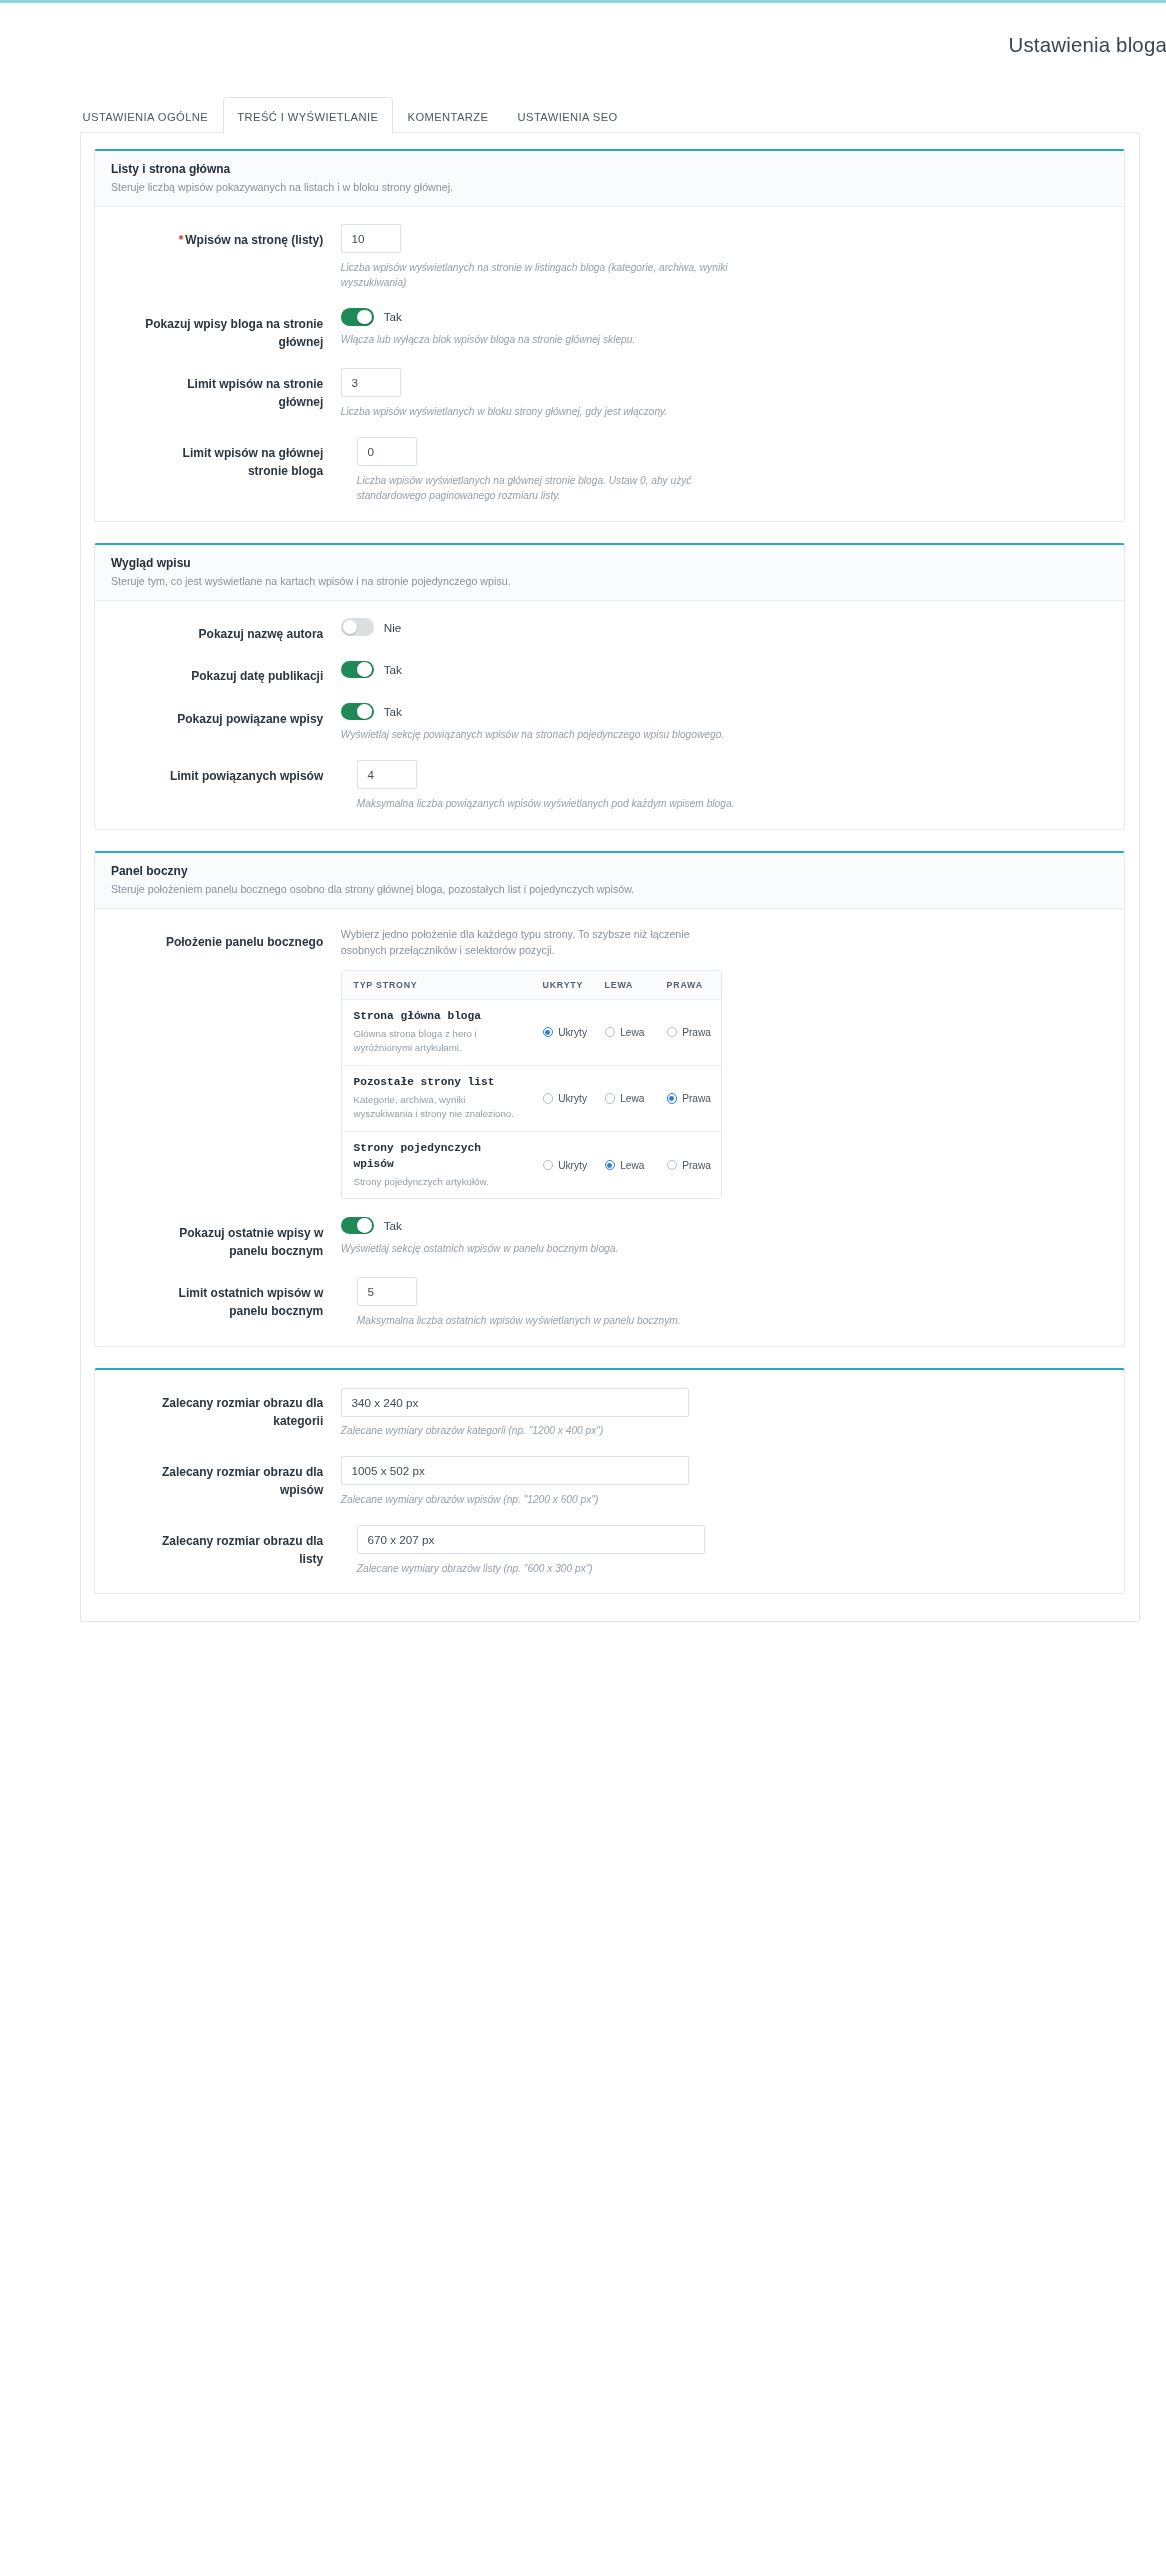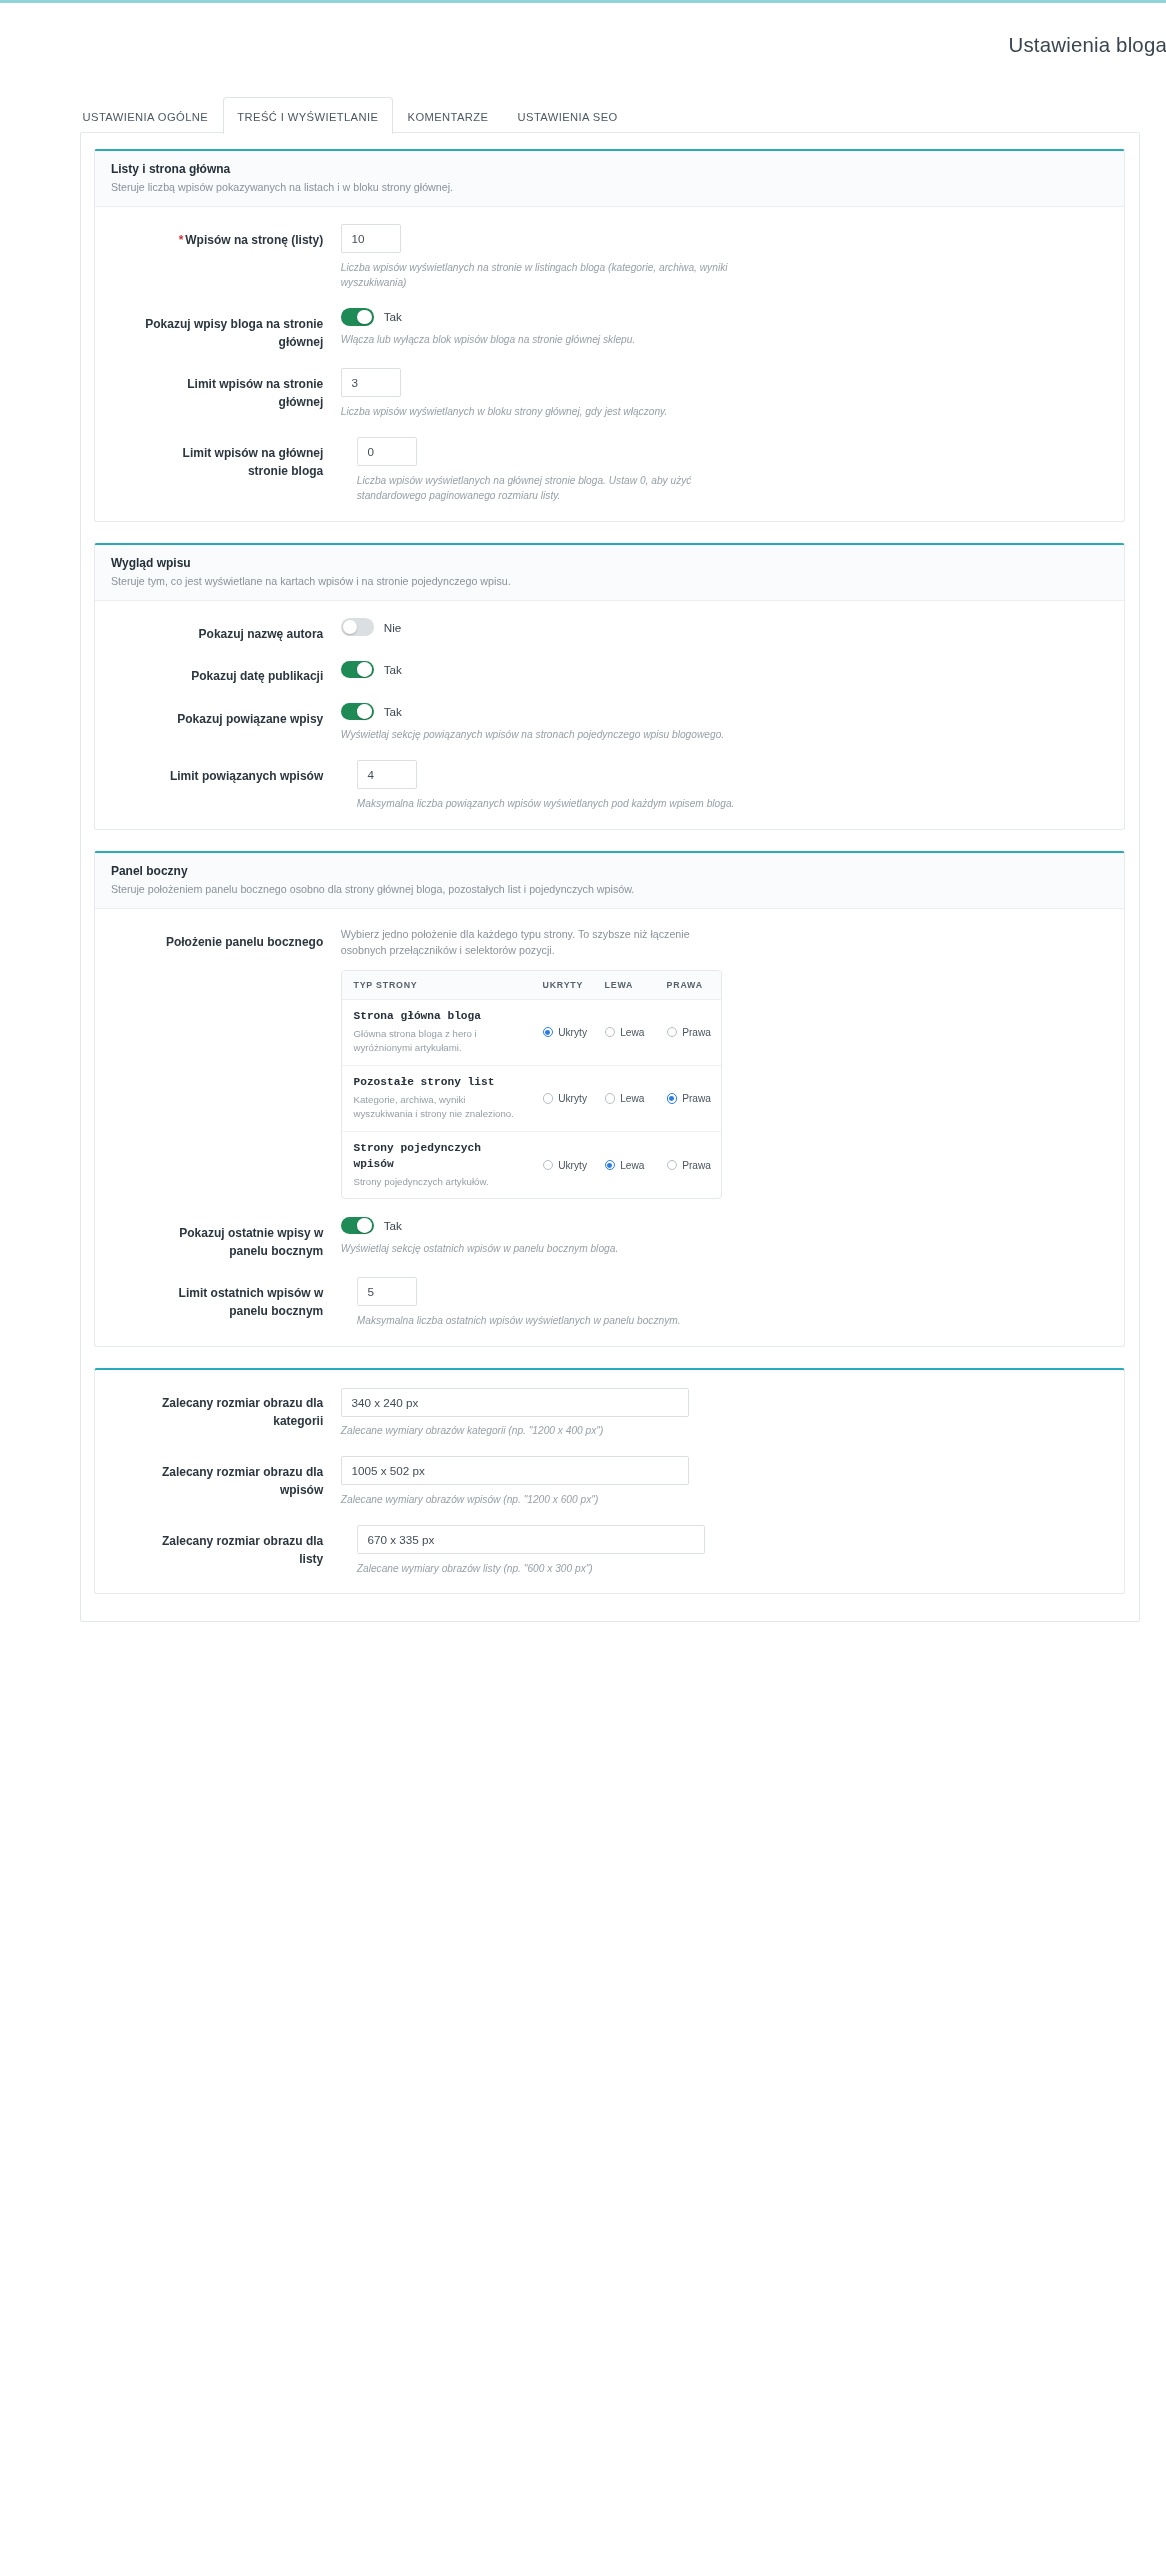--- a/index.html
+++ b/index.html
@@ -444,21 +444,21 @@
               <div class="row">
                 <div class="row-label"><span>Zalecany rozmiar obrazu dla kategorii</span></div>
                 <div class="row-field"><div class="input w-lg">340 x 240 px</div><div class="help">Zalecane wymiary obrazów kategorii (np. "1200 x 400 px")</div></div>
               </div>
               <div class="row">
                 <div class="row-label"><span>Zalecany rozmiar obrazu dla wpisów</span></div>
                 <div class="row-field"><div class="input w-lg">1005 x 502 px</div><div class="help">Zalecane wymiary obrazów wpisów (np. "1200 x 600 px")</div></div>
               </div>
               <div class="row">
                 <div class="row-label"><span>Zalecany rozmiar obrazu dla listy</span></div>
-                <div class="row-field"><div class="input w-lg">670 x 335 px</div><div class="help">Zalecane wymiary obrazów listy (np. "600 x 300 px")</div></div>
+                <div class="row-field"><div class="input w-lg">670 x 207 px</div><div class="help">Zalecane wymiary obrazów listy (np. "600 x 300 px")</div></div>
               </div>
             </div>
           </div>
         </div>
     </div>
   </div>
 
 </div>
 
 

